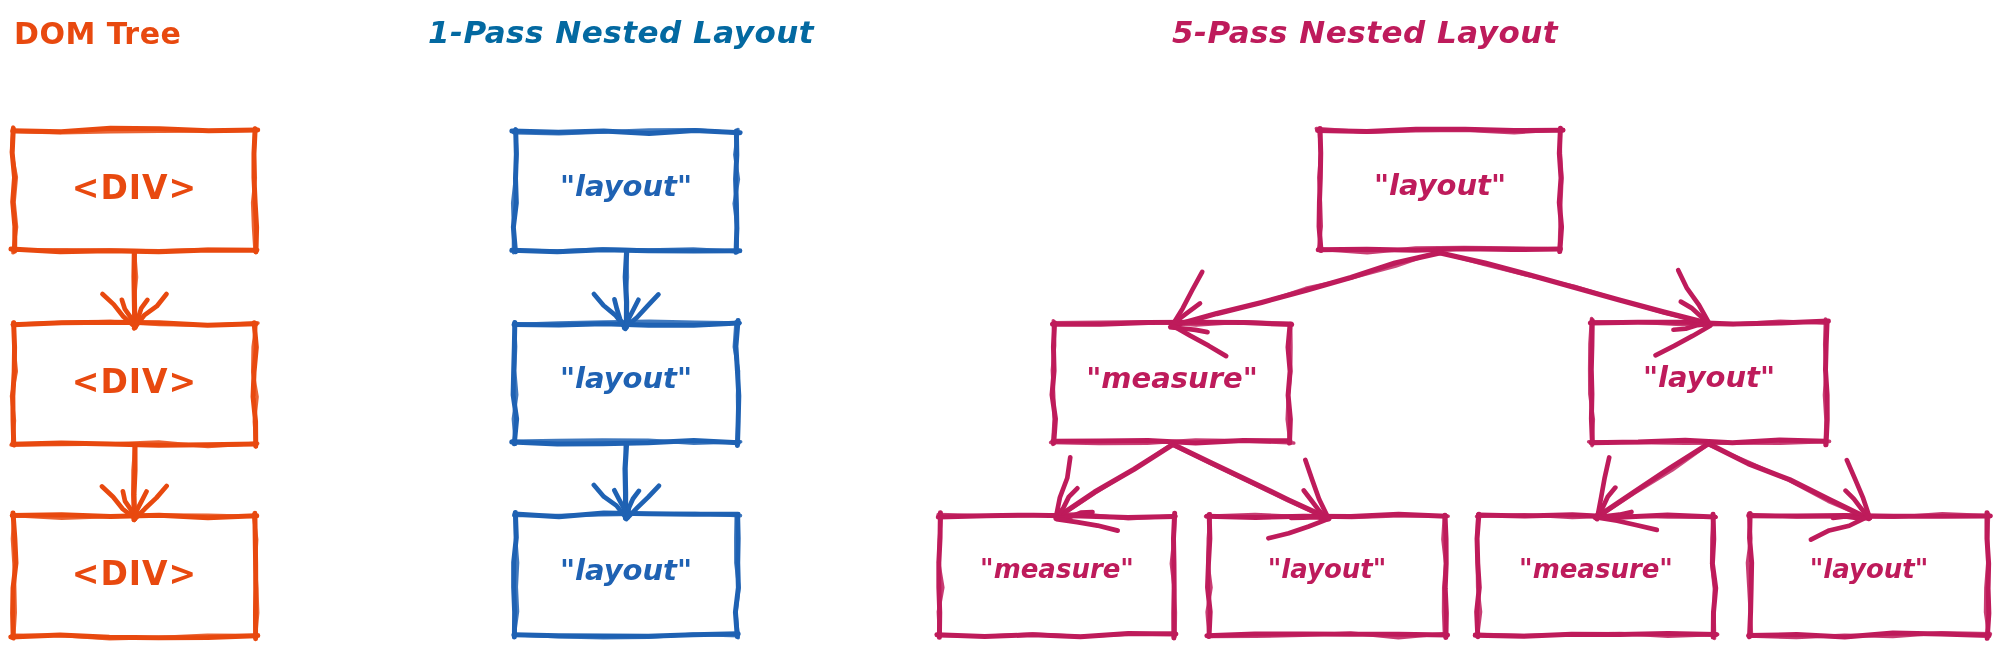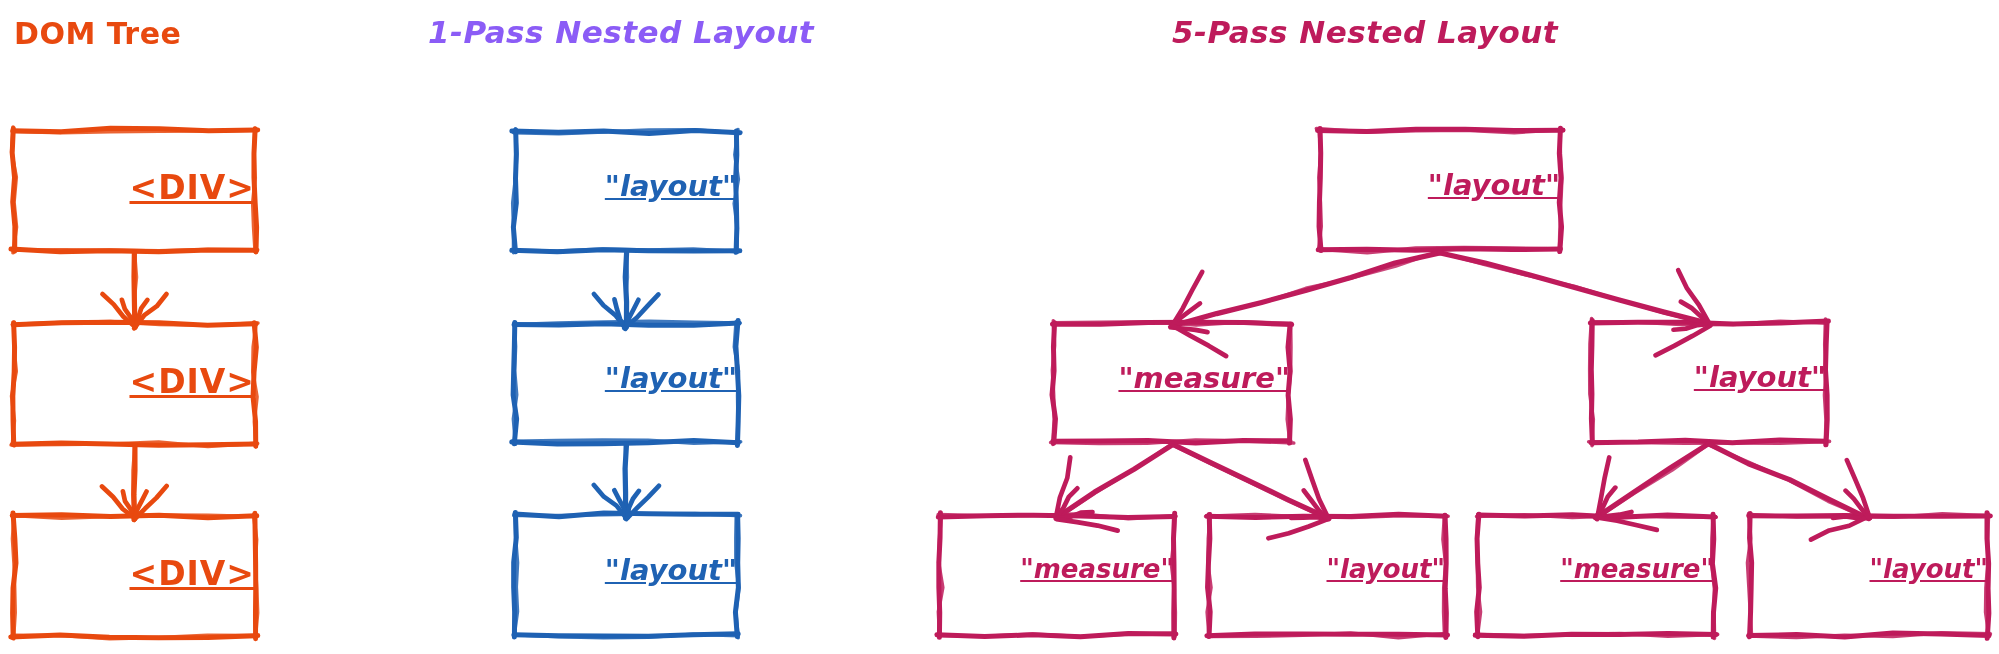--- a/index.html
+++ b/index.html
@@ -40,36 +40,35 @@
     left: 14px;
     top: 16px;
     font-size: 30px;
     color: #E8490F;
     font-style: normal;
   }
   #title-onepass {
     left: 428px;
     top: 14px;
     font-size: 31px;
-    color: #8b5cf6;
+    color: #0369a1;
   }
   #title-twopass {
     left: 1172px;
     top: 14px;
     font-size: 31px;
     color: #BE1B5B;
   }
   .node-label {
     position: absolute;
     white-space: nowrap;
-    text-align: right;
+    text-align: center;
     font-family: "DejaVu Sans", sans-serif;
     font-weight: 700;
     pointer-events: none;
-    text-decoration: underline;
   }
   .lbl-dom {
     color: #E8490F;
     font-size: 33px;
     letter-spacing: 1px;
   }
   .lbl-blue {
     color: #1F62B3;
     font-size: 29px;
     font-style: italic;

